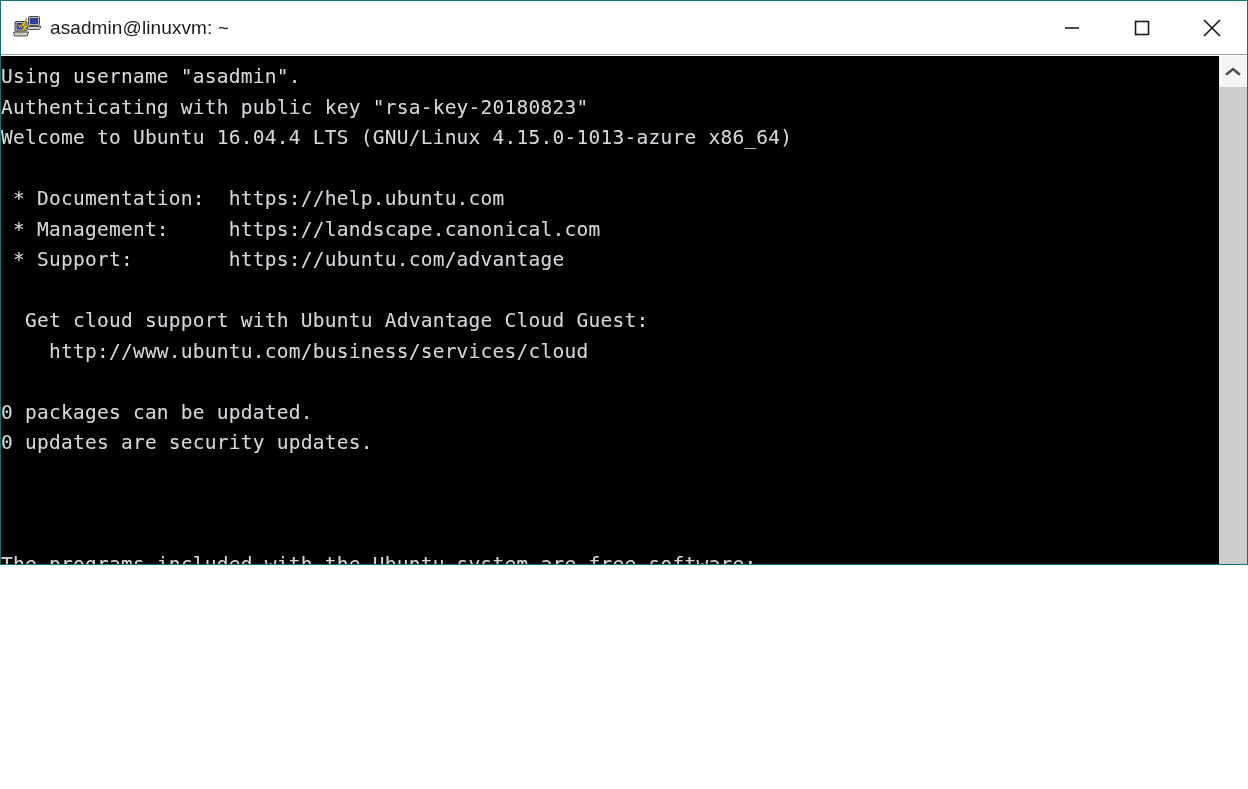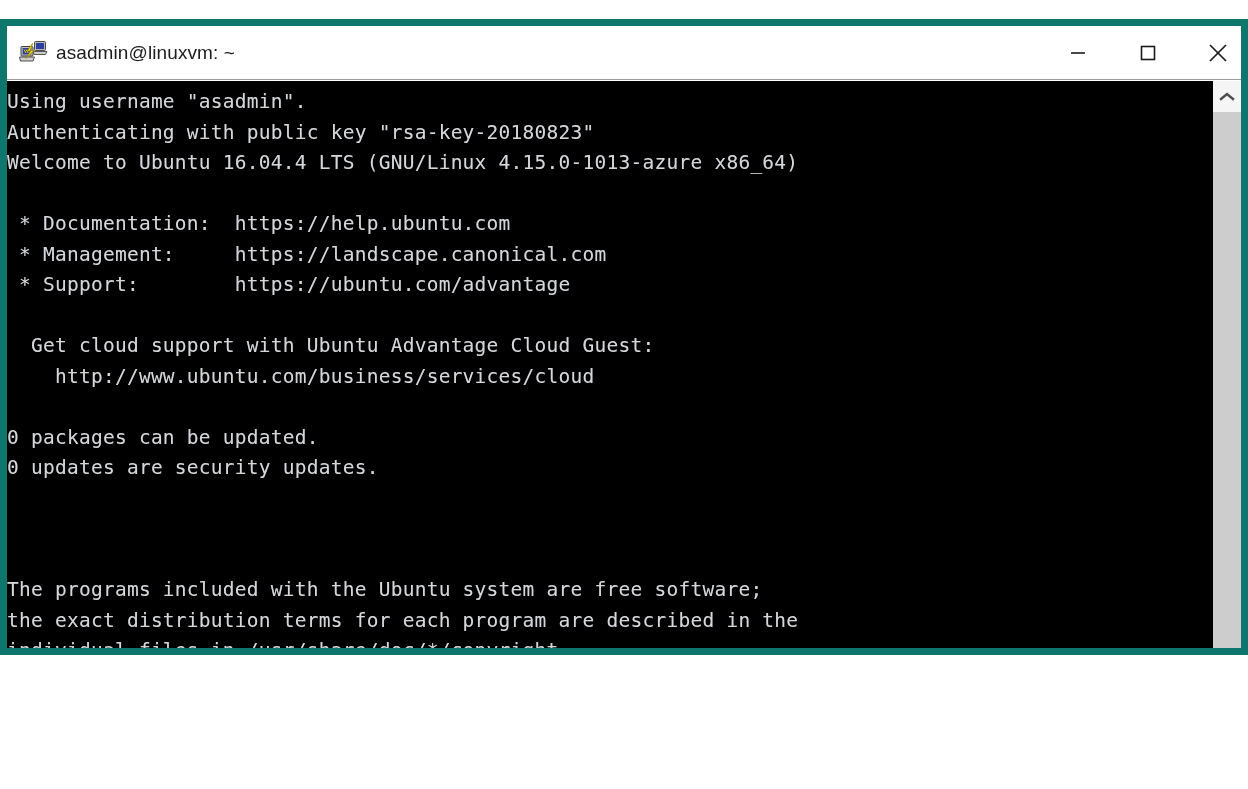--- a/index.html
+++ b/index.html
@@ -10,26 +10,25 @@
   body {
     width: 1248px;
     height: 789px;
     overflow: hidden;
     font-family: "Liberation Sans", sans-serif;
   }
 
   #window {
     position: relative;
     width: 1248px;
-    height: 636px;
+    height: 565px;
     box-sizing: border-box;
-    border: 7px solid #0f766e;
+    border: 1px solid #0f766e;
     background: #ffffff;
     overflow: hidden;
-    margin-top: 19px;
   }
 
   
   #titlebar {
     position: absolute;
     left: 0;
     top: 0;
     width: 1246px;
     height: 54px;
     background: #ffffff;

